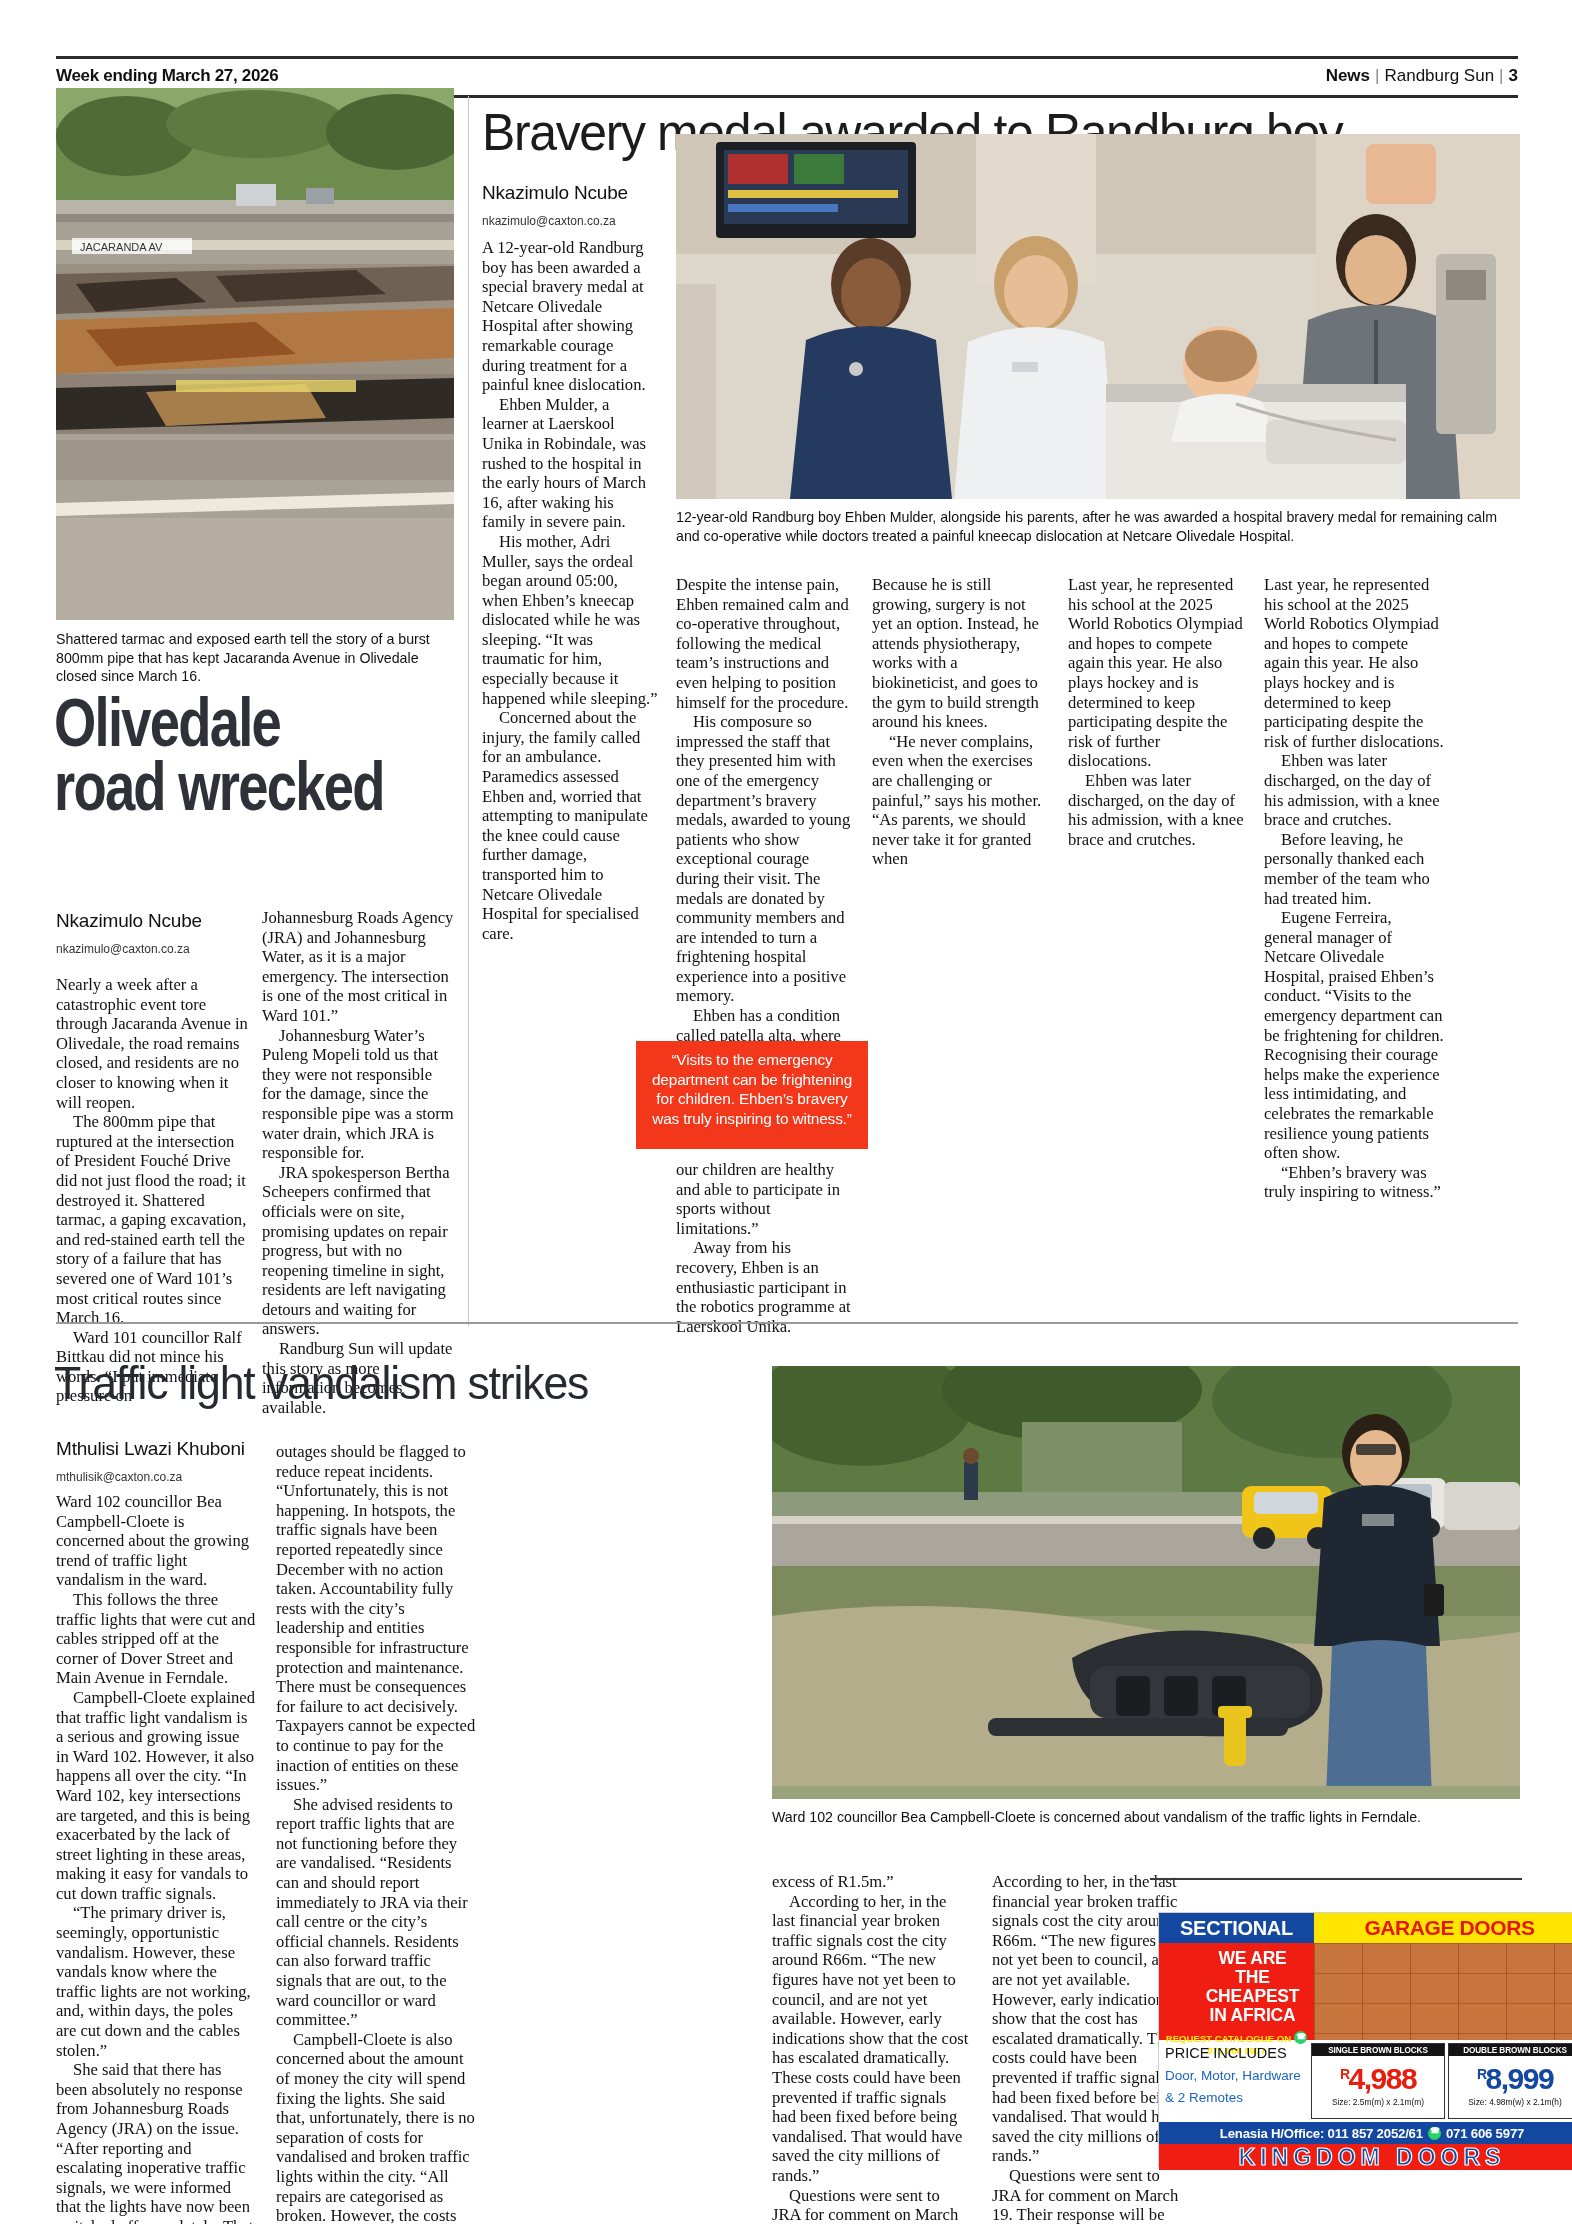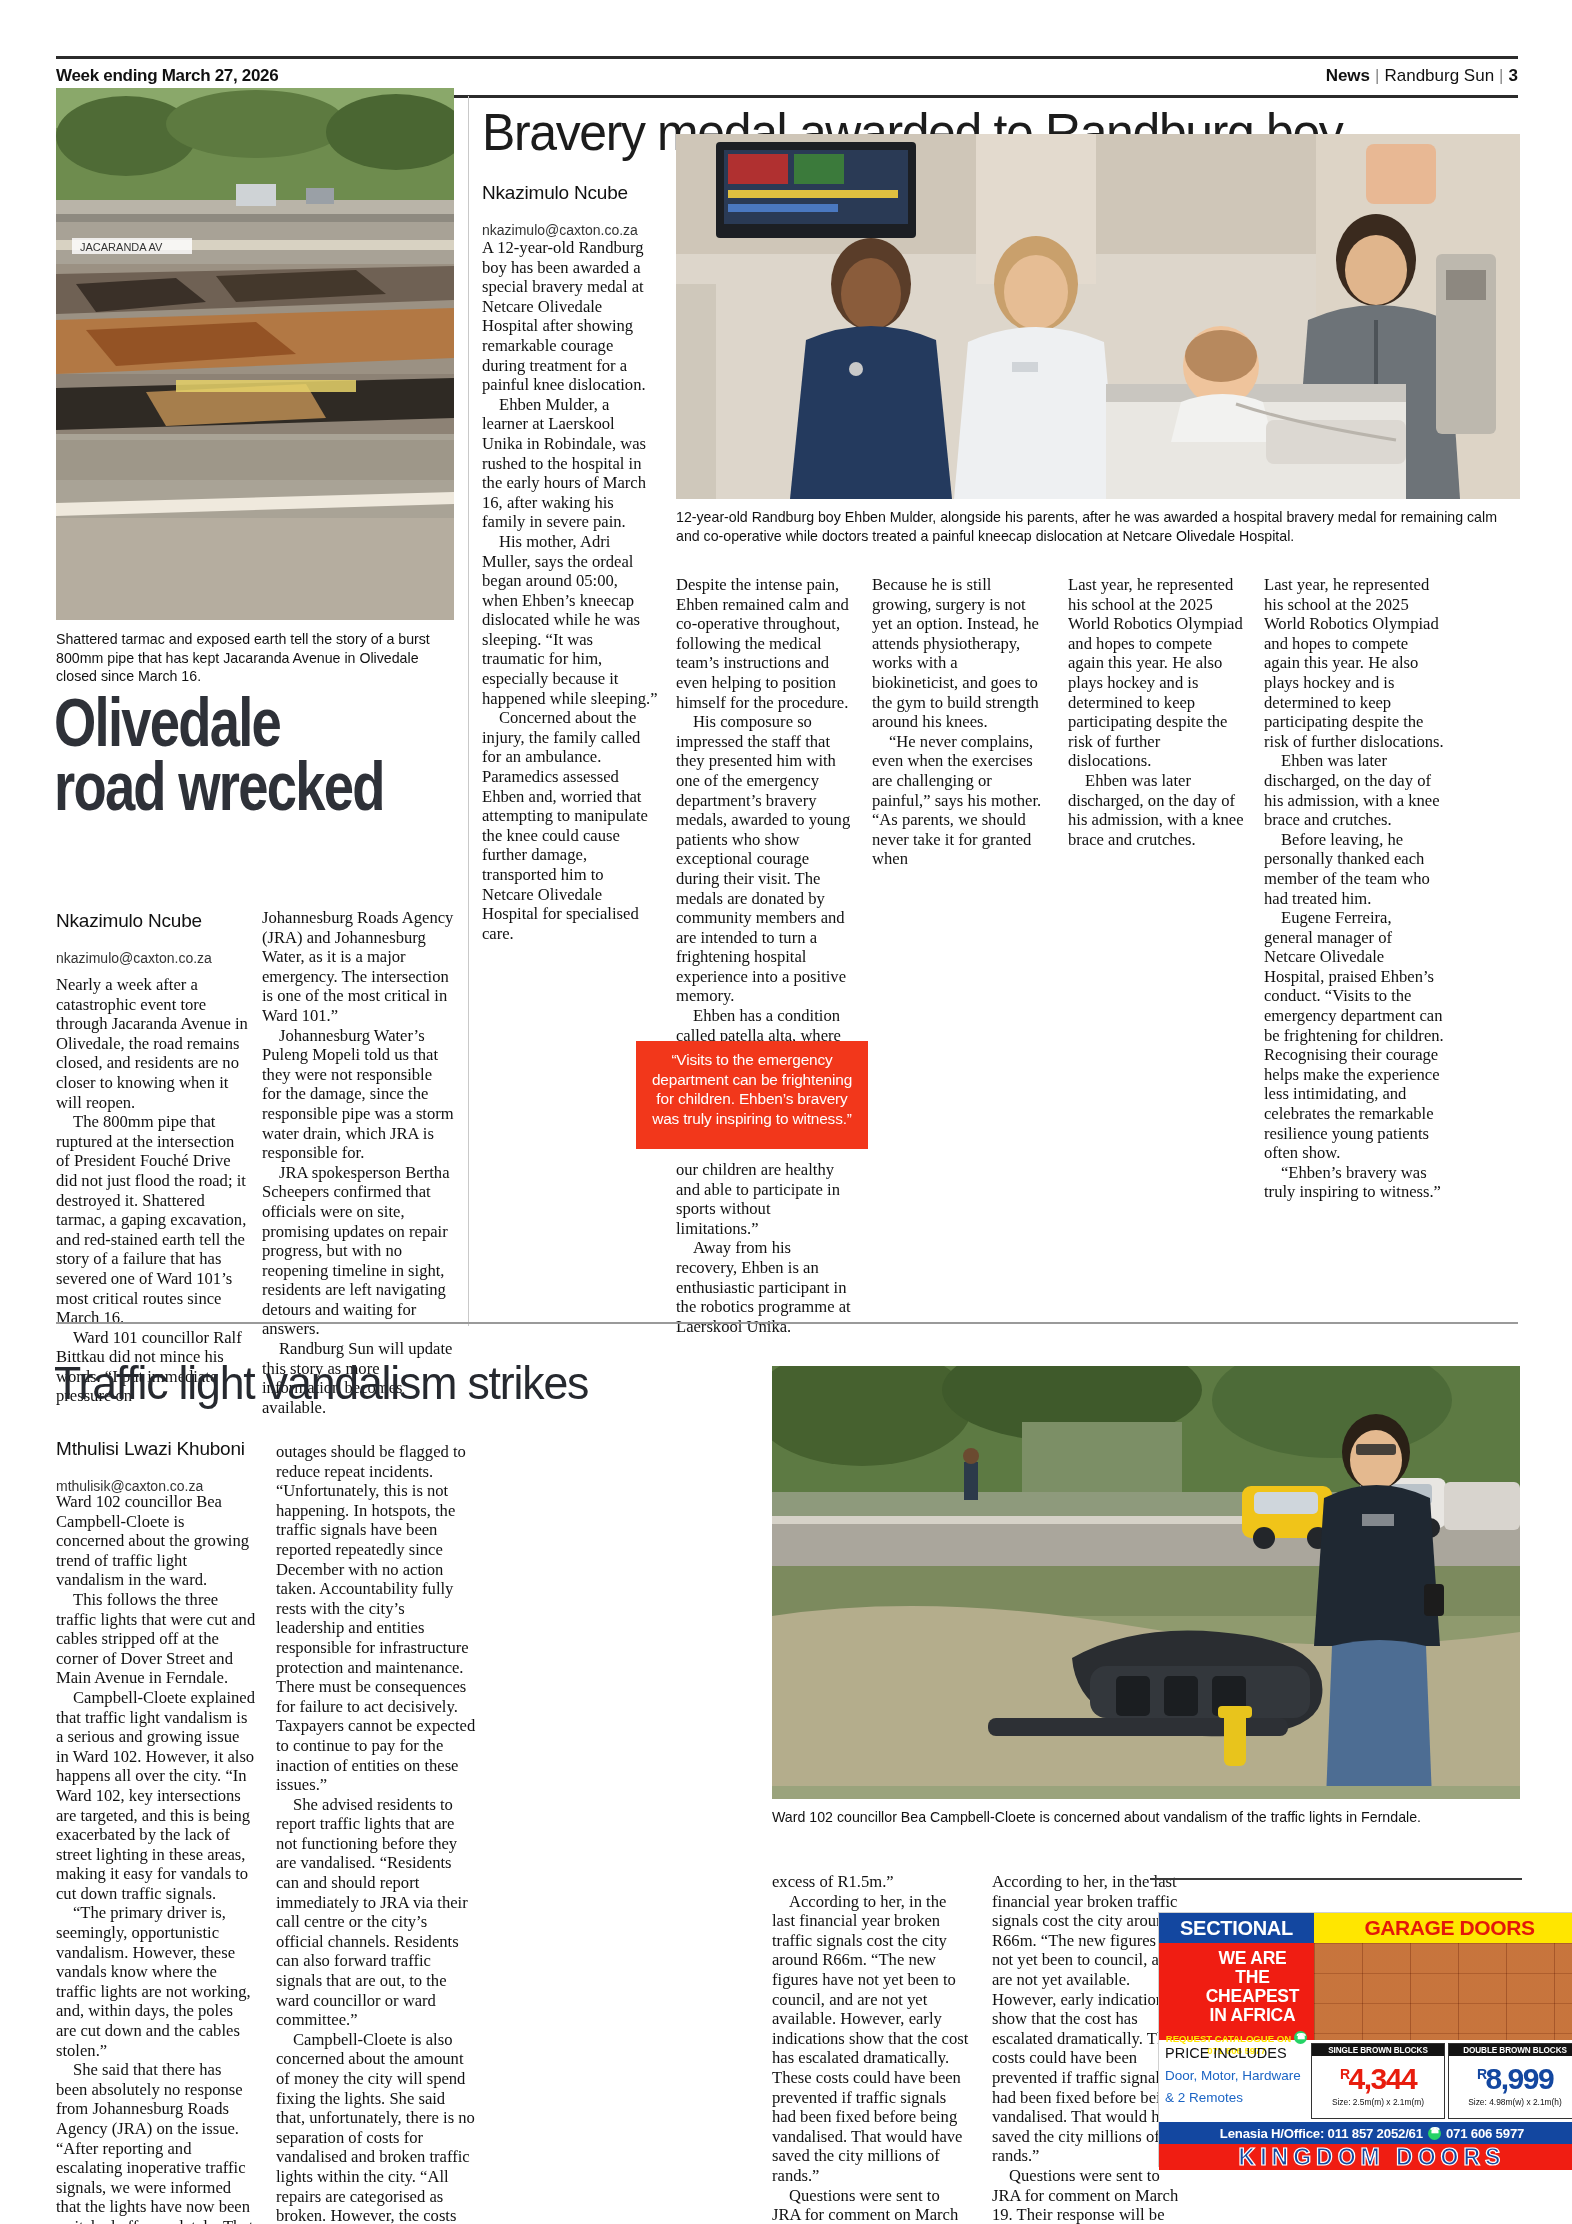--- a/index.html
+++ b/index.html
@@ -33,21 +33,21 @@
   .cap {
     font-family:"Liberation Sans", sans-serif;
     font-size:14.2px; line-height:18.5px; color:#111;
   }
   .byline-name {
     font-family:"Liberation Sans", sans-serif;
     font-size:19px; color:#111; letter-spacing:-0.2px;
   }
   .byline-mail {
     font-family:"Liberation Sans", sans-serif;
-    font-size:14px; color:#333; margin-top:18px;
+    font-size:12px; color:#333; margin-top:10px;
   }
   .body-col p {
     margin:0; font-size:16.6px; line-height:19.6px;
     text-align:left; font-family:"Liberation Serif", serif; color:#111;
   }
   .body-col p + p { text-indent:17px; }
   .vrule { position:absolute; width:1px; background:#c9c9c9; }
   .hrule { position:absolute; height:1px; background:#bdbdbd; }
 
   
@@ -426,21 +426,21 @@
       <div class="ad-doorimg"></div>
     </div>
     <div class="ad-row3">
       <div class="ad-price-txt">
         <div class="t1">PRICE INCLUDES</div>
         <div class="t2">Door, Motor, Hardware</div>
         <div class="t3">&amp; 2 Remotes</div>
       </div>
       <div class="ad-pricebox">
         <div class="hdr">SINGLE BROWN BLOCKS</div>
-        <div class="amt amt-red"><sup>R</sup><span>4,344</span></div>
+        <div class="amt amt-red"><sup>R</sup><span>4,988</span></div>
         <div class="sz">Size: 2.5m(m) x 2.1m(m)</div>
       </div>
       <div class="ad-pricebox">
         <div class="hdr">DOUBLE BROWN BLOCKS</div>
         <div class="amt amt-blue"><sup>R</sup><span>8,999</span></div>
         <div class="sz">Size: 4.98m(w) x 2.1m(h)</div>
       </div>
     </div>
     <div class="ad-row4">
       <span>Lenasia H/Office: 011 857 2052/61</span>

